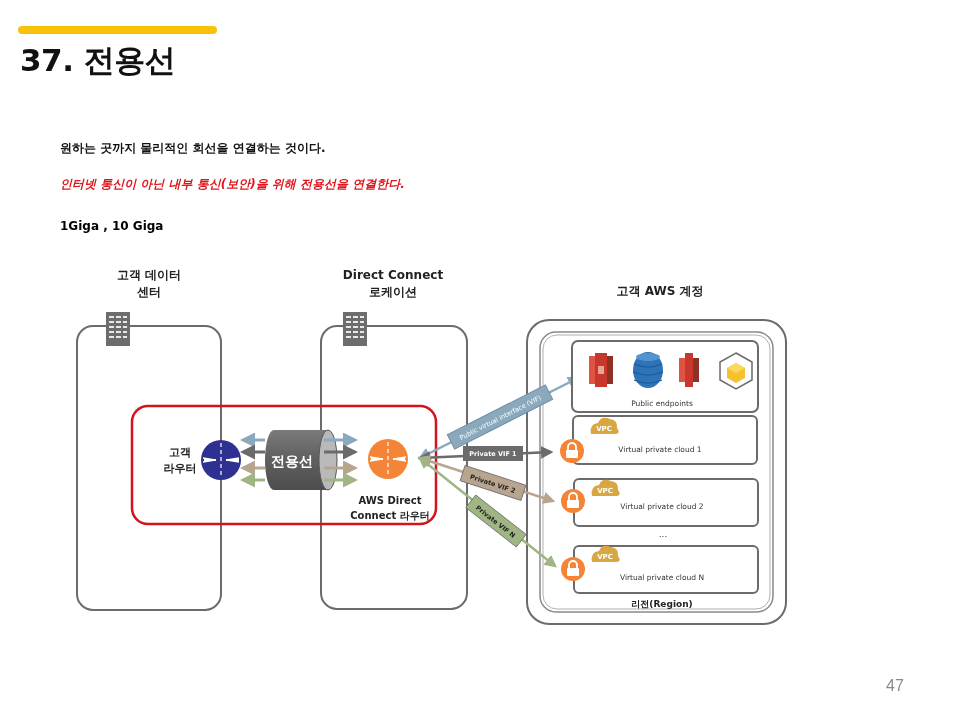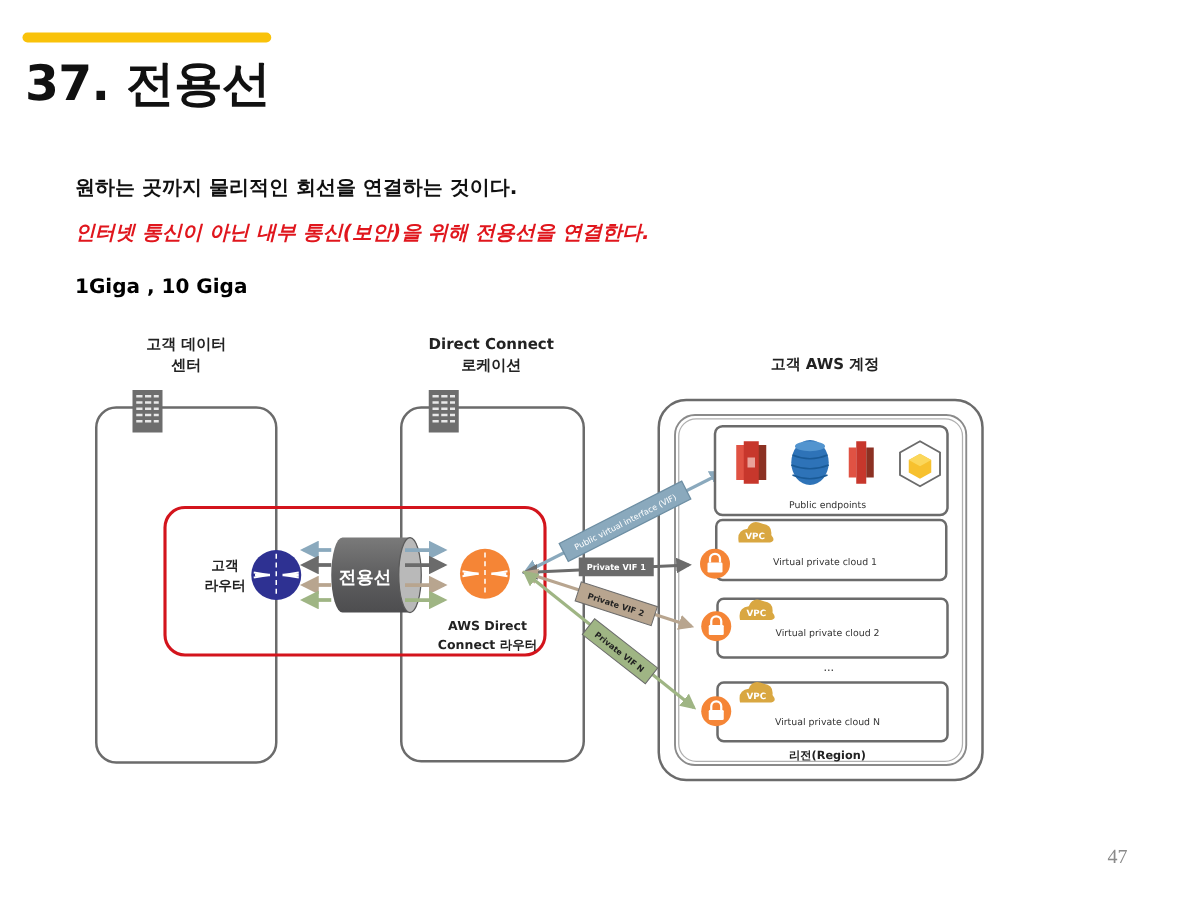--- a/index.html
+++ b/index.html
@@ -1,23 +1,23 @@
 <!DOCTYPE html>
 <html><head>
 <meta charset="utf-8">
 <style>
   html, body { margin:0; padding:0; background:#ffffff; }
   body { width:960px; height:720px; position:relative; overflow:hidden; font-family:"DejaVu Sans", sans-serif; }
   .accent-bar { position:absolute; left:18px; top:26px; width:199px; height:8px; background:#f9c20a; border-radius:4px; }
-  .title { position:absolute; left:20px; top:40px; font-size:39px; font-weight:bold; color:#111; letter-spacing:-0.5px; }
-  .line { position:absolute; left:60px; font-size:16px; font-weight:bold; }
+  .title { position:absolute; left:20px; top:40px; font-size:31px; font-weight:bold; color:#111; letter-spacing:-0.5px; }
+  .line { position:absolute; left:60px; font-size:12px; font-weight:bold; }
   .l1 { top:140px; color:#111; }
   .l2 { top:176px; color:#e0161d;font-style:italic; }
   .l3 { top:219px; color:#000000; }
-  .page-num { position:absolute; left:886px; top:677px; font-size:16px; color:#8a8a8a; font-family:Liberation Serif, serif; }
+  .page-num { position:absolute; left:886px; top:677px; font-size:16px; color:#8a8a8a; font-family:Liberation Sans, sans-serif; }
   svg text { font-family:"DejaVu Sans", sans-serif; }
 </style>
 </head>
 <body>
 
 <div class="accent-bar"></div>
 <div class="title">37. 전용선</div>
 <div class="line l1">원하는 곳까지 물리적인 회선을 연결하는 것이다.</div>
 <div class="line l2">인터넷 통신이 아닌 내부 통신(보안)을 위해 전용선을 연결한다.</div>
 <div class="line l3">1Giga , 10 Giga</div>

